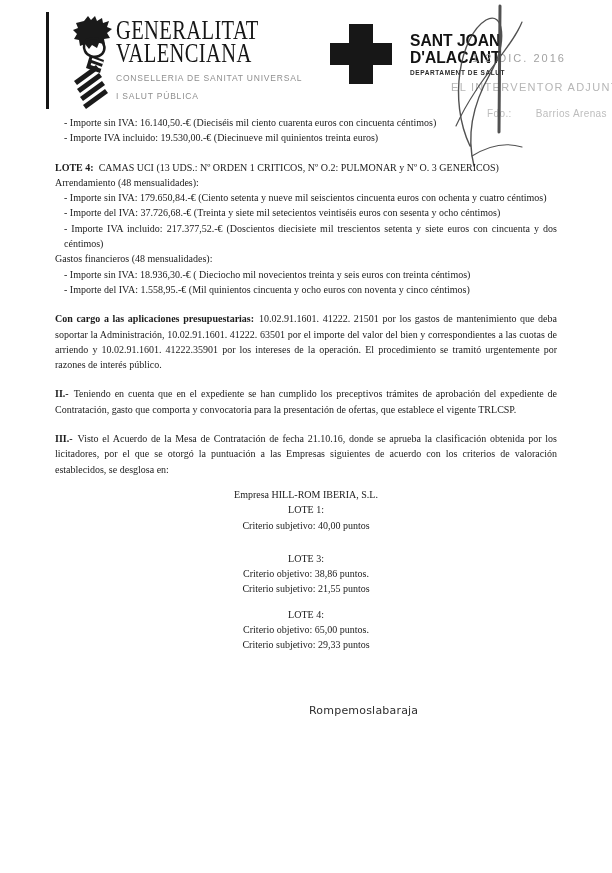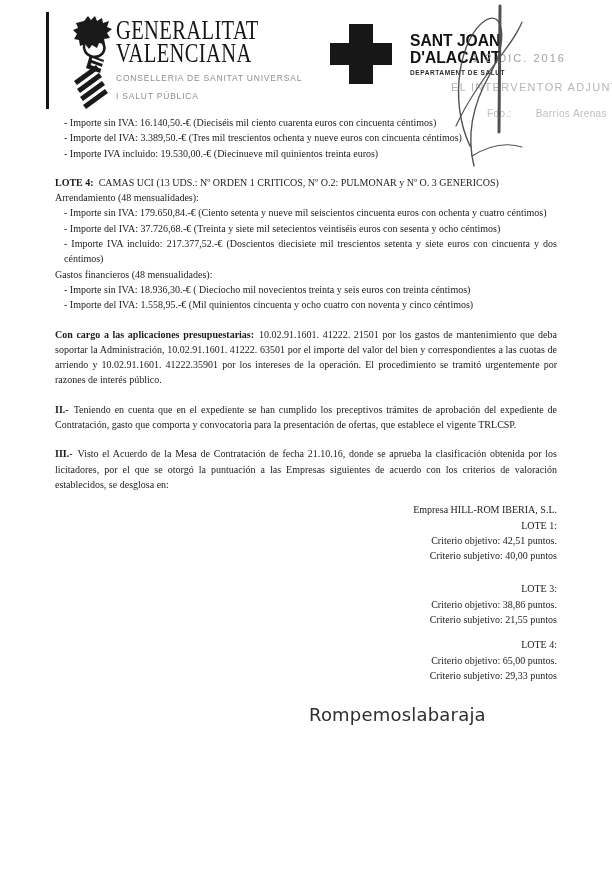--- a/index.html
+++ b/index.html
@@ -65,25 +65,25 @@
   .doc-body{
     position:absolute;left:55px;top:115px;width:502px;
     font-size:10px;line-height:15.3px;text-align:justify;
   }
   .doc-body p{margin:0;}
   .item{padding-left:9px;}
   b.lead{margin-right:5px;}
   .mt-sm{margin-top:10px !important;}
   .mt{margin-top:14px !important;}
   .mt-lg{margin-top:18px !important;}
-  .scores p{text-align:right;}
+  .scores p{text-align:center;}
   .watermark{
     position:absolute;left:309px;top:704px;
     font-family:"DejaVu Sans",sans-serif;
-    font-size:18px;color:#2e2e2e;letter-spacing:.2px;
+    font-size:11px;color:#2e2e2e;letter-spacing:.2px;
   }
 </style>
 </head>
 <body>
 
 <div class="page">
 
   <div class="left-bar"></div>
 
   <div class="gv-block">
@@ -134,43 +134,41 @@
       <path d="M72 2 L71 128" stroke-width="3"></path>
       <path d="M42 142 C 20 96, 32 32, 58 16 C 76 6, 80 38, 62 70 C 46 98, 38 130, 46 162" stroke-width="1.4"></path>
       <path d="M28 122 C 50 74, 84 44, 94 18" stroke-width="1.2"></path>
       <path d="M44 152 C 60 142, 78 138, 94 143" stroke-width="1.1"></path>
     </g>
   </svg>
 
   <div class="doc-body">
 
     <p class="item">- Importe sin IVA: 16.140,50.-€ (Dieciséis mil ciento cuarenta euros con cincuenta céntimos)</p>
-    <p class="item">- Importe del IVA: 3.389,50.-€ (Tres mil trescientos ochenta y nueve euros con cincuenta céntimos)</p>
     <p class="item">- Importe IVA incluido: 19.530,00.-€ (Diecinueve mil quinientos treinta euros)</p>
 
     <p class="mt"><b class="lead">LOTE 4:</b><span>CAMAS UCI (13 UDS.: Nº ORDEN 1 CRITICOS, Nº O.2: PULMONAR y Nº O. 3 GENERICOS)</span></p>
     <p>Arrendamiento (48 mensualidades):</p>
     <p class="item">- Importe sin IVA: 179.650,84.-€ (Ciento setenta y nueve mil seiscientos cincuenta euros con ochenta y cuatro céntimos)</p>
     <p class="item">- Importe del IVA: 37.726,68.-€ (Treinta y siete mil setecientos veintiséis euros con sesenta y ocho céntimos)</p>
     <p class="item">- Importe IVA incluido: 217.377,52.-€ (Doscientos diecisiete mil trescientos setenta y siete euros con cincuenta y dos céntimos)</p>
     <p>Gastos financieros (48 mensualidades):</p>
     <p class="item">- Importe sin IVA: 18.936,30.-€ ( Dieciocho mil novecientos treinta y seis euros con treinta céntimos)</p>
-    <p class="item">- Importe del IVA: 1.558,95.-€ (Mil quinientos cincuenta y ocho cuatro con noventa y cinco céntimos)</p>
+    <p class="item">- Importe del IVA: 1.558,95.-€ (Mil quinientos cincuenta y ocho euros con noventa y cinco céntimos)</p>
 
     <p class="mt"><b class="lead">Con cargo a las aplicaciones presupuestarias:</b><span>10.02.91.1601. 41222. 21501 por los gastos de mantenimiento que deba soportar la Administración, 10.02.91.1601. 41222. 63501 por el importe del valor del bien y correspondientes a las cuotas de arriendo y 10.02.91.1601. 41222.35901 por los intereses de la operación. El procedimiento se tramitó urgentemente por razones de interés público.</span></p>
 
     <p class="mt"><b class="lead">II.-</b><span>Teniendo en cuenta que en el expediente se han cumplido los preceptivos trámites de aprobación del expediente de Contratación, gasto que comporta y convocatoria para la presentación de ofertas, que establece el vigente TRLCSP.</span></p>
 
     <p class="mt"><b class="lead">III.-</b><span>Visto el Acuerdo de la Mesa de Contratación de fecha 21.10.16, donde se aprueba la clasificación obtenida por los licitadores, por el que se otorgó la puntuación a las Empresas siguientes de acuerdo con los criterios de valoración establecidos, se desglosa en:</span></p>
 
     <div class="scores">
       <p class="mt-sm">Empresa HILL-ROM IBERIA, S.L.</p>
       <div>
         <p>LOTE 1:</p>
-        <p>Criterio objetivo: 42,51 puntos.</p>
         <p>Criterio subjetivo: 40,00 puntos</p>
       </div>
       <div>
         <p class="mt-lg">LOTE 3:</p>
         <p>Criterio objetivo: 38,86 puntos.</p>
         <p>Criterio subjetivo: 21,55 puntos</p>
       </div>
       <div>
         <p class="mt-sm">LOTE 4:</p>
         <p>Criterio objetivo: 65,00 puntos.</p>

